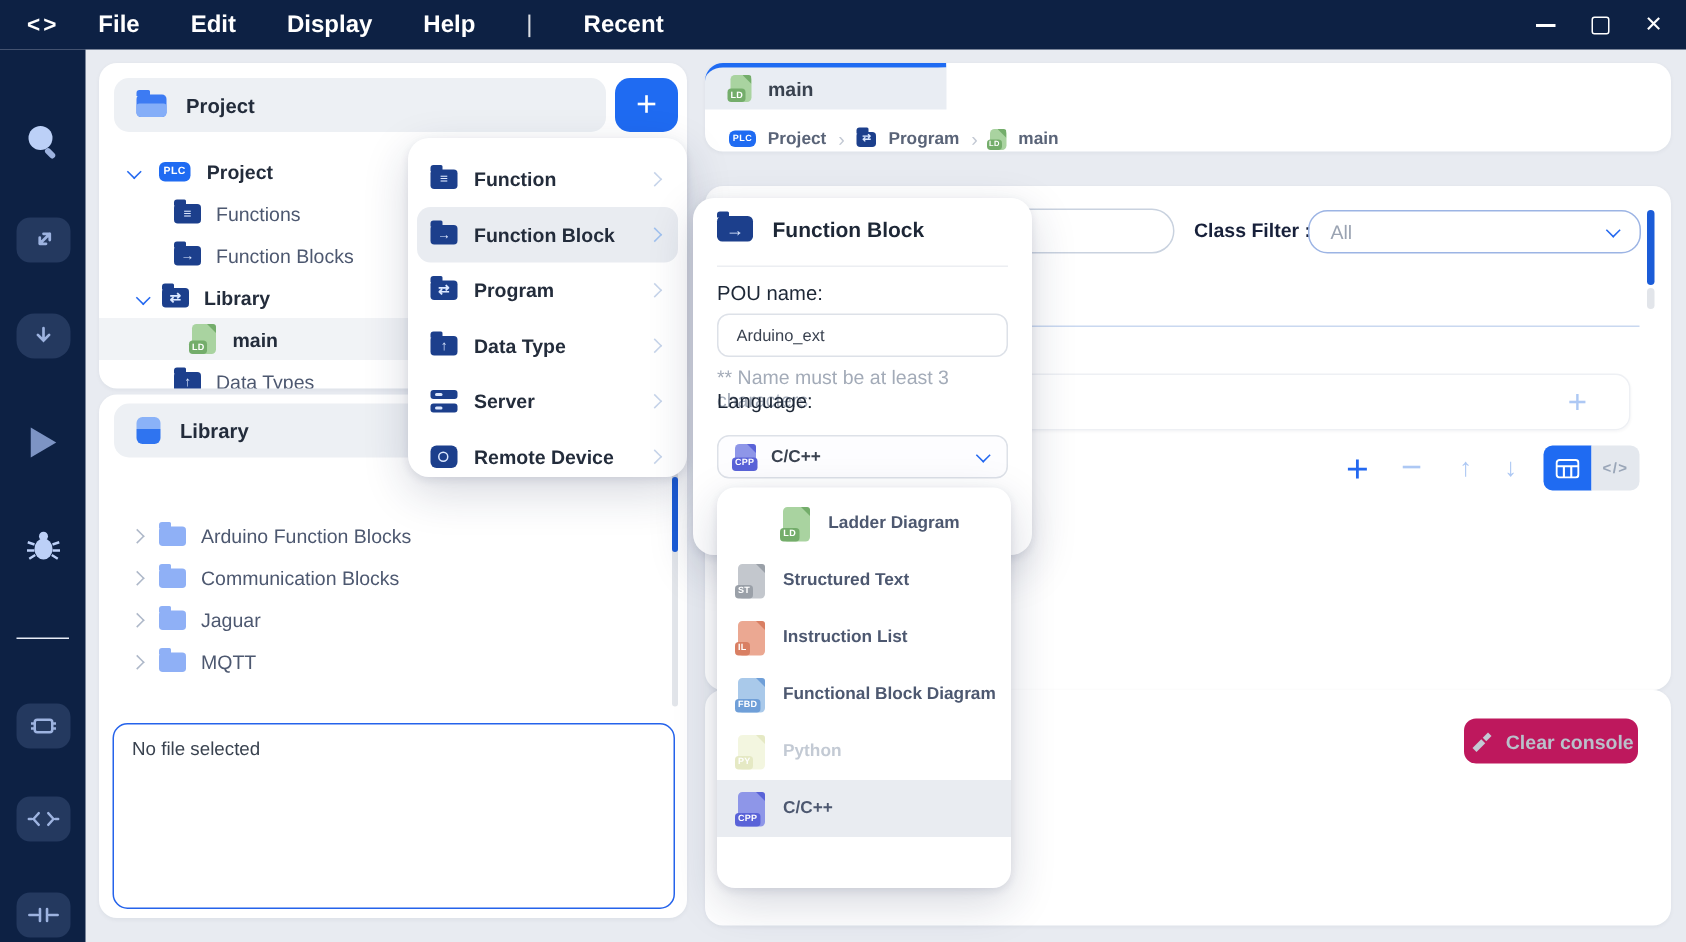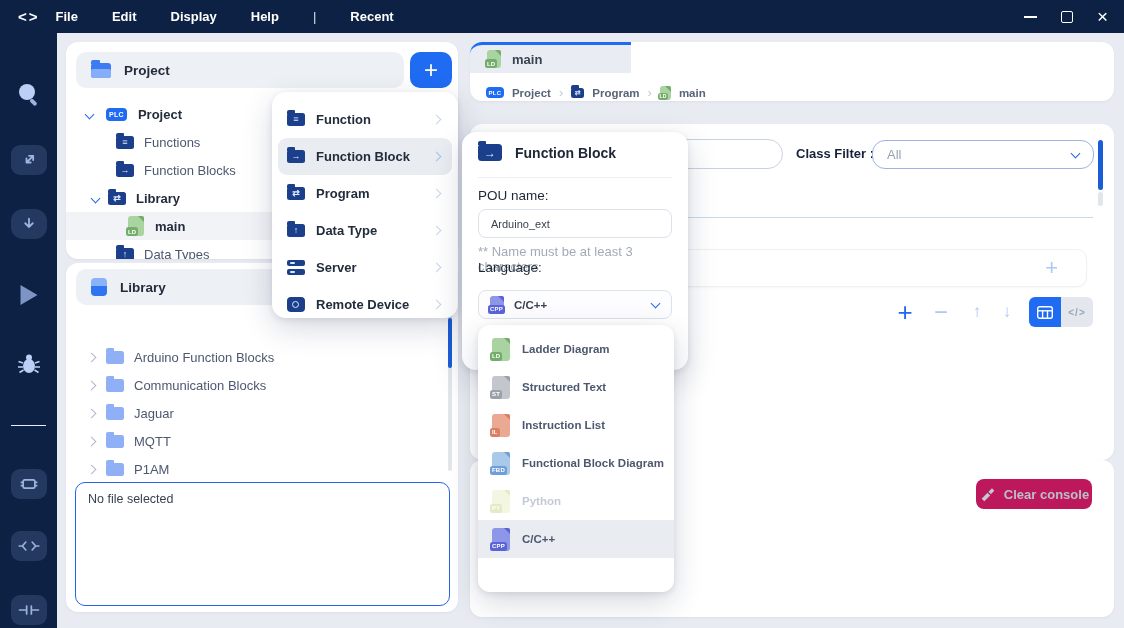--- a/index.html
+++ b/index.html
@@ -2,21 +2,21 @@
 <html><head>
 <meta charset="utf-8">
 <style>
   * { margin:0; padding:0; box-sizing:border-box; }
   html,body { width:1124px; height:628px; overflow:hidden; }
   body { background:#e8ebf1; font-family:"Liberation Sans", sans-serif; font-size:13px; color:#1d2533; position:relative; }
 
   
   .topbar { position:absolute; left:0; top:0; width:1124px; height:33px; background:#0d2144; display:flex; align-items:center; color:#fff; z-index:10; }
   .logo { margin-left:18px; font-weight:700; font-size:15px; letter-spacing:2px; color:#fff; }
-  .menu { display:flex; align-items:flex-start; gap:34px; margin-left:16px; font-size:13px; font-weight:600; }
+  .menu { display:flex; align-items:flex-start; gap:34px; margin-left:26px; font-size:16px; font-weight:600; }
   .menu .sep { opacity:.85; font-weight:400; }
   .winctl { margin-left:auto; display:flex; align-items:center; gap:24px; margin-right:16px; }
   .winctl .min { width:13px; height:2px; background:#fff; display:inline-block; }
   .winctl .max { width:12px; height:12px; border:1.6px solid #fff; border-radius:2px; display:inline-block; }
   .winctl .cls { font-size:19px; line-height:1; font-weight:400; }
 
   
   .rail { position:absolute; left:0; top:33px; width:57px; height:595px; background:#0d2144; z-index:9; }
   .rail .ric { position:absolute; left:50%; transform:translateX(-50%); display:flex; align-items:center; justify-content:center; }
   .chip { width:36px; height:30px; background:#24395f; border-radius:9px; display:flex; align-items:center; justify-content:center; }
@@ -249,25 +249,20 @@
   <div class="trow" style="top:136px;">
     <span class="chr" style="margin-left:22px;"></span>
     <span class="fold lib" style="margin-left:11px;"></span>
     <span class="lbl2" style="margin-left:10px;">Jaguar</span>
   </div>
   <div class="trow" style="top:164px;">
     <span class="chr" style="margin-left:22px;"></span>
     <span class="fold lib" style="margin-left:11px;"></span>
     <span class="lbl2" style="margin-left:10px;">MQTT</span>
   </div>
-  <div class="trow" style="top:192px;">
-    <span class="chr" style="margin-left:22px;"></span>
-    <span class="fold lib" style="margin-left:11px;"></span>
-    <span class="lbl2" style="margin-left:10px;">P1AM</span>
-  </div>
 
   <div class="sbtrack" style="left:382px; top:52px; width:4px; height:156px;"></div>
   <div class="sbthumb" style="left:382px; top:55px; width:4px; height:50px;"></div>
 
   <div class="preview" style="left:9px; top:219px; width:375px; height:124px;">
     <span>No file selected</span>
   </div>
 </div>
 
 <div class="card" style="left:470px; top:42px; width:644px; height:59px; z-index:1;">
@@ -397,21 +392,21 @@
   <div class="dselect" style="left:16px; top:158px; width:194px; height:29px;">
     <span class="ficon cpp" style="width:14px; height:18px;">
         <i>CPP</i>
       </span>
     <span>C/C++</span>
     <span class="chd" style="margin-left:auto; margin-right:12px; margin-top:-3px;"></span>
   </div>
 </div>
 
 <div class="float" style="left:478px; top:325px; width:196px; height:267px; border-radius:12px; z-index:7;">
-  <div class="lrow" style="top:5px;">
+  <div class="lrow" style="top:5px;justify-content:center;">
     <span class="ficon ld mid">
         <i>LD</i>
       </span>
     <span>Ladder Diagram</span>
   </div>
   <div class="lrow" style="top:43px;">
     <span class="ficon st mid">
         <i>ST</i>
       </span>
     <span>Structured Text</span>

